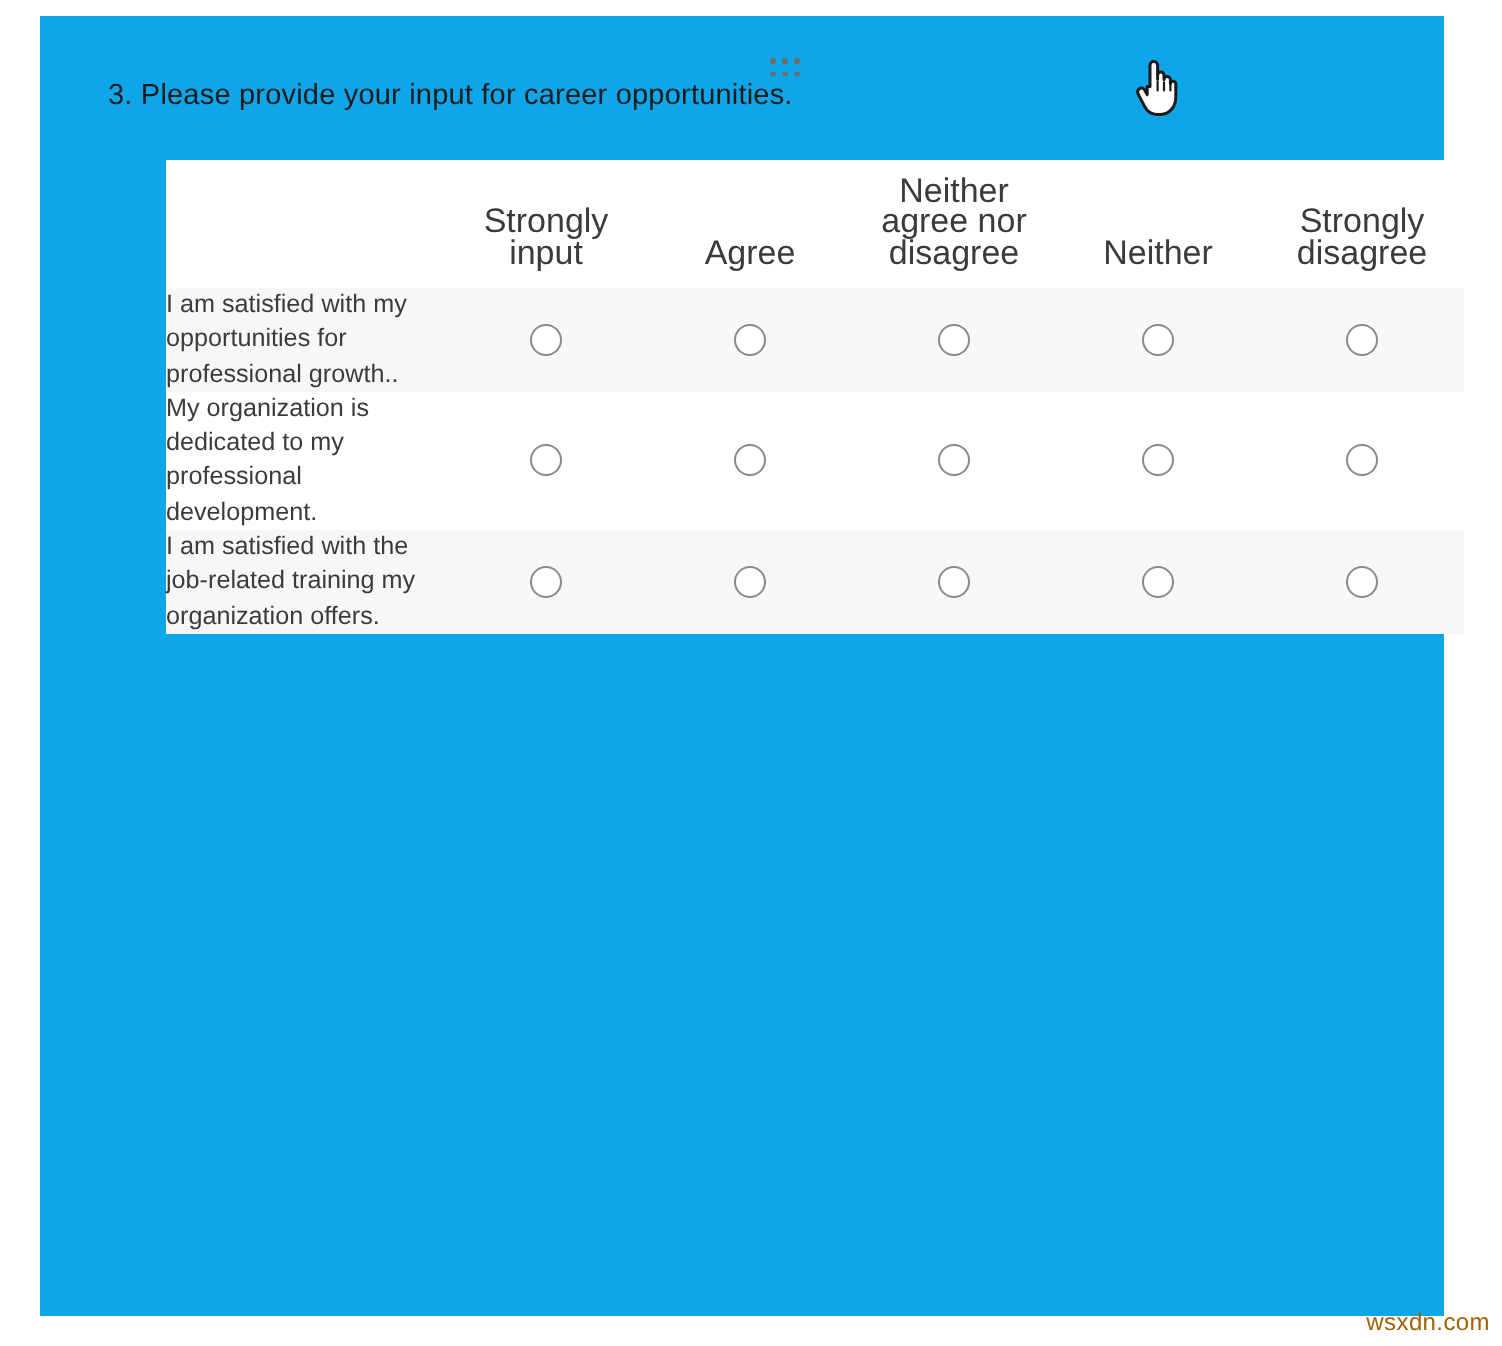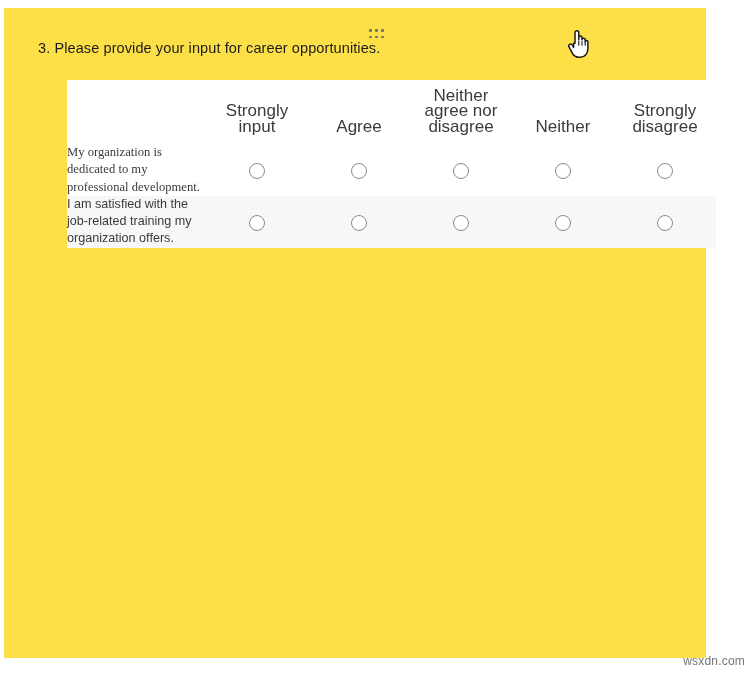--- a/index.html
+++ b/index.html
@@ -12,25 +12,25 @@
     height: 673px;
     position: relative;
     overflow: hidden;
     font-family: "Liberation Sans", sans-serif;
     -webkit-font-smoothing: antialiased;
   }
 
   
   #form-panel {
     position: absolute;
-    left: 4px;
+    left: 20px;
     top: 8px;
     width: 702px;
     height: 650px;
-    background: #fde047;
+    background: #0ea5e9;
     box-sizing: border-box;
   }
 
   
   #drag-handle {
     position: absolute;
     left: 365px;
     top: 21px;
     width: 16px;
     height: 11px;
@@ -82,21 +82,21 @@
   .col-head-text {
     display: block;
     padding-bottom: 10px;
     font-size: 17px;
     line-height: 15.5px;
     color: #3b3b3b;
     text-align: center;
   }
 
   #matrix-table tbody tr.row-shaded > td { background: #f7f7f7; }
-  #matrix-table tbody tr.row-plain  > td { background: #ffffff; font-family: Liberation Serif, serif; }
+  #matrix-table tbody tr.row-plain  > td { background: #ffffff; }
 
   #matrix-table tbody td {
     padding: 0;
     vertical-align: middle;
   }
   td.row-label {
     padding: 16px 12px 16px 12px;
     font-size: 12.6px;
     line-height: 17.3px;
     color: #3b3b3b;
@@ -125,21 +125,21 @@
     height: 30px;
     pointer-events: none;
   }
 
   
   #watermark {
     position: absolute;
     right: 6px;
     bottom: 5px;
     font-size: 12px;
-    color: #737373;
+    color: #a16207;
     letter-spacing: .2px;
   }
 </style>
 </head>
 <body>
 
 <div id="form-panel">
 
   <div id="drag-handle">
     <i></i>
@@ -179,20 +179,28 @@
         <th>
           <span class="col-head-text">Neither</span>
         </th>
         <th>
           <span class="col-head-text">Strongly
 disagree</span>
         </th>
       </tr>
     </thead>
     <tbody id="matrix-body">
+        <tr class="row-shaded">
+          <td class="row-label">I am satisfied with my opportunities for professional growth..</td>
+          <td class="opt-cell"><span class="radio"></span></td>
+          <td class="opt-cell"><span class="radio"></span></td>
+          <td class="opt-cell"><span class="radio"></span></td>
+          <td class="opt-cell"><span class="radio"></span></td>
+          <td class="opt-cell"><span class="radio"></span></td>
+        </tr>
         <tr class="row-plain">
           <td class="row-label">My organization is dedicated to my professional development.</td>
           <td class="opt-cell"><span class="radio"></span></td>
           <td class="opt-cell"><span class="radio"></span></td>
           <td class="opt-cell"><span class="radio"></span></td>
           <td class="opt-cell"><span class="radio"></span></td>
           <td class="opt-cell"><span class="radio"></span></td>
         </tr>
         <tr class="row-shaded">
           <td class="row-label">I am satisfied with the job-related training my organization offers.</td>

